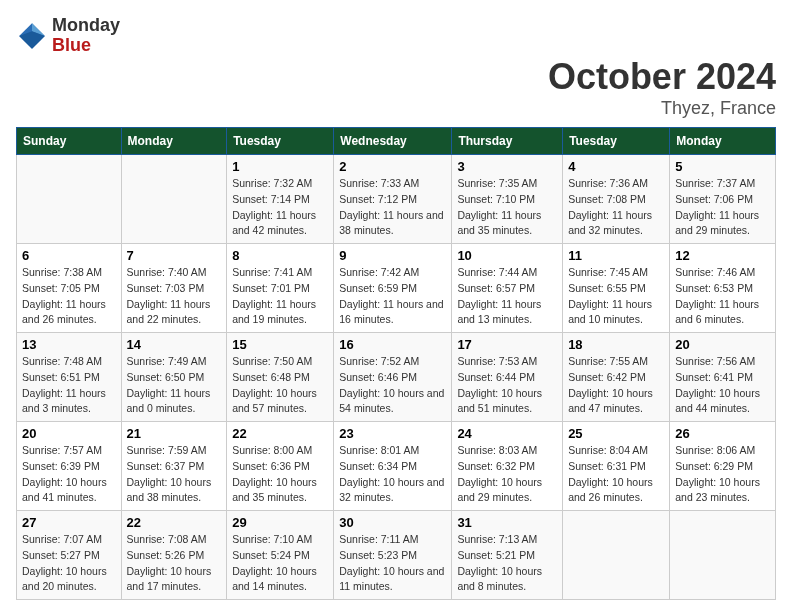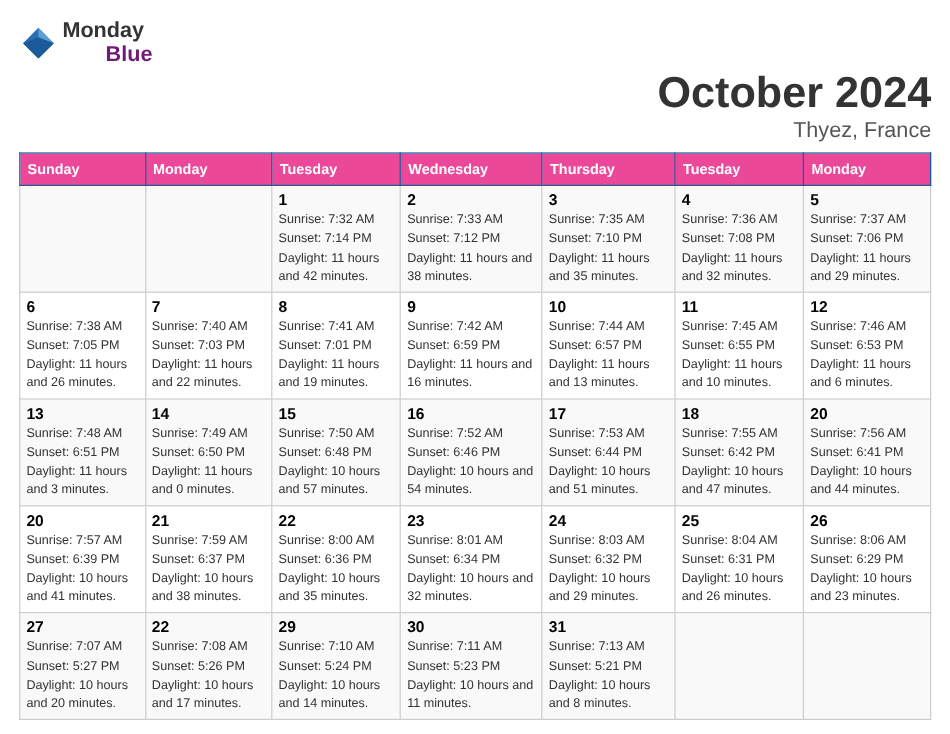--- a/index.html
+++ b/index.html
@@ -26,22 +26,21 @@
       line-height: 1.1;
     }
     .logo-general {
       font-size: 18px;
       font-weight: bold;
       color: #333;
     }
     .logo-blue {
       font-size: 18px;
       font-weight: bold;
-      color: #701a75;
-      margin-left: 36px;
+      color: #b91c1c;
     }
     .logo-icon {
       width: 32px;
       height: 32px;
       margin-right: 4px;
     }
     .title-area {
       text-align: right;
     }
     .month-title {
@@ -53,21 +52,21 @@
     .location {
       font-size: 18px;
       color: #555;
     }
     table {
       width: 100%;
       border-collapse: collapse;
       font-size: 11px;
     }
     thead tr th {
-      background-color: #ec4899;
+      background-color: #14532d;
       color: #fff;
       text-align: left;
       padding: 6px 6px;
       font-size: 12px;
       font-weight: bold;
       border: 1px solid #1a5a9a;
     }
     tbody tr td {
       border: 1px solid #ccc;
       vertical-align: top;

